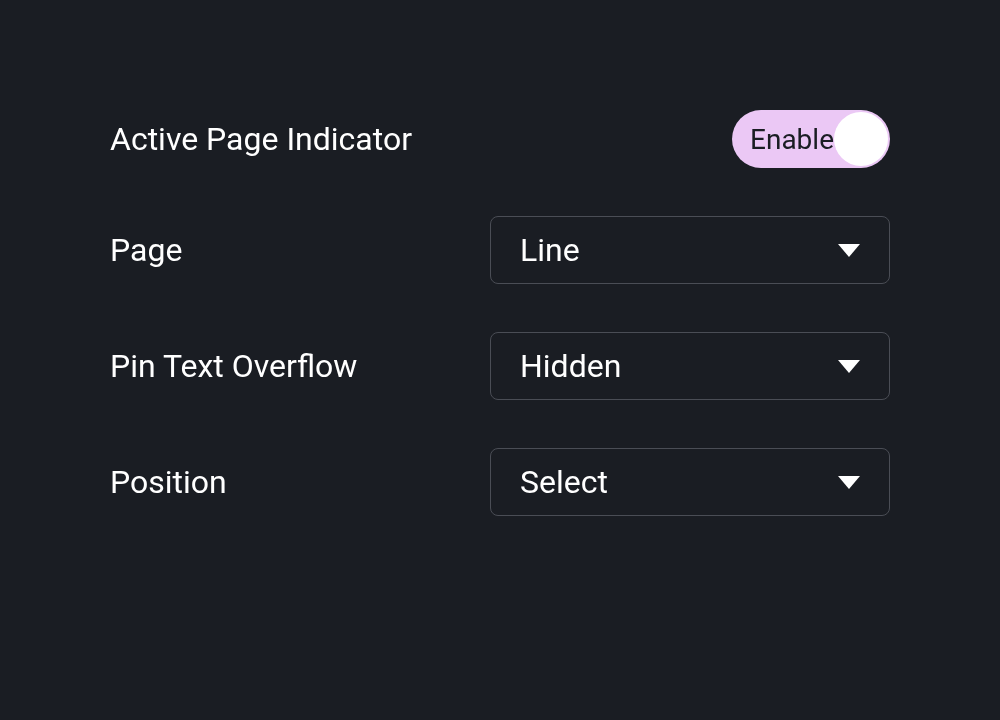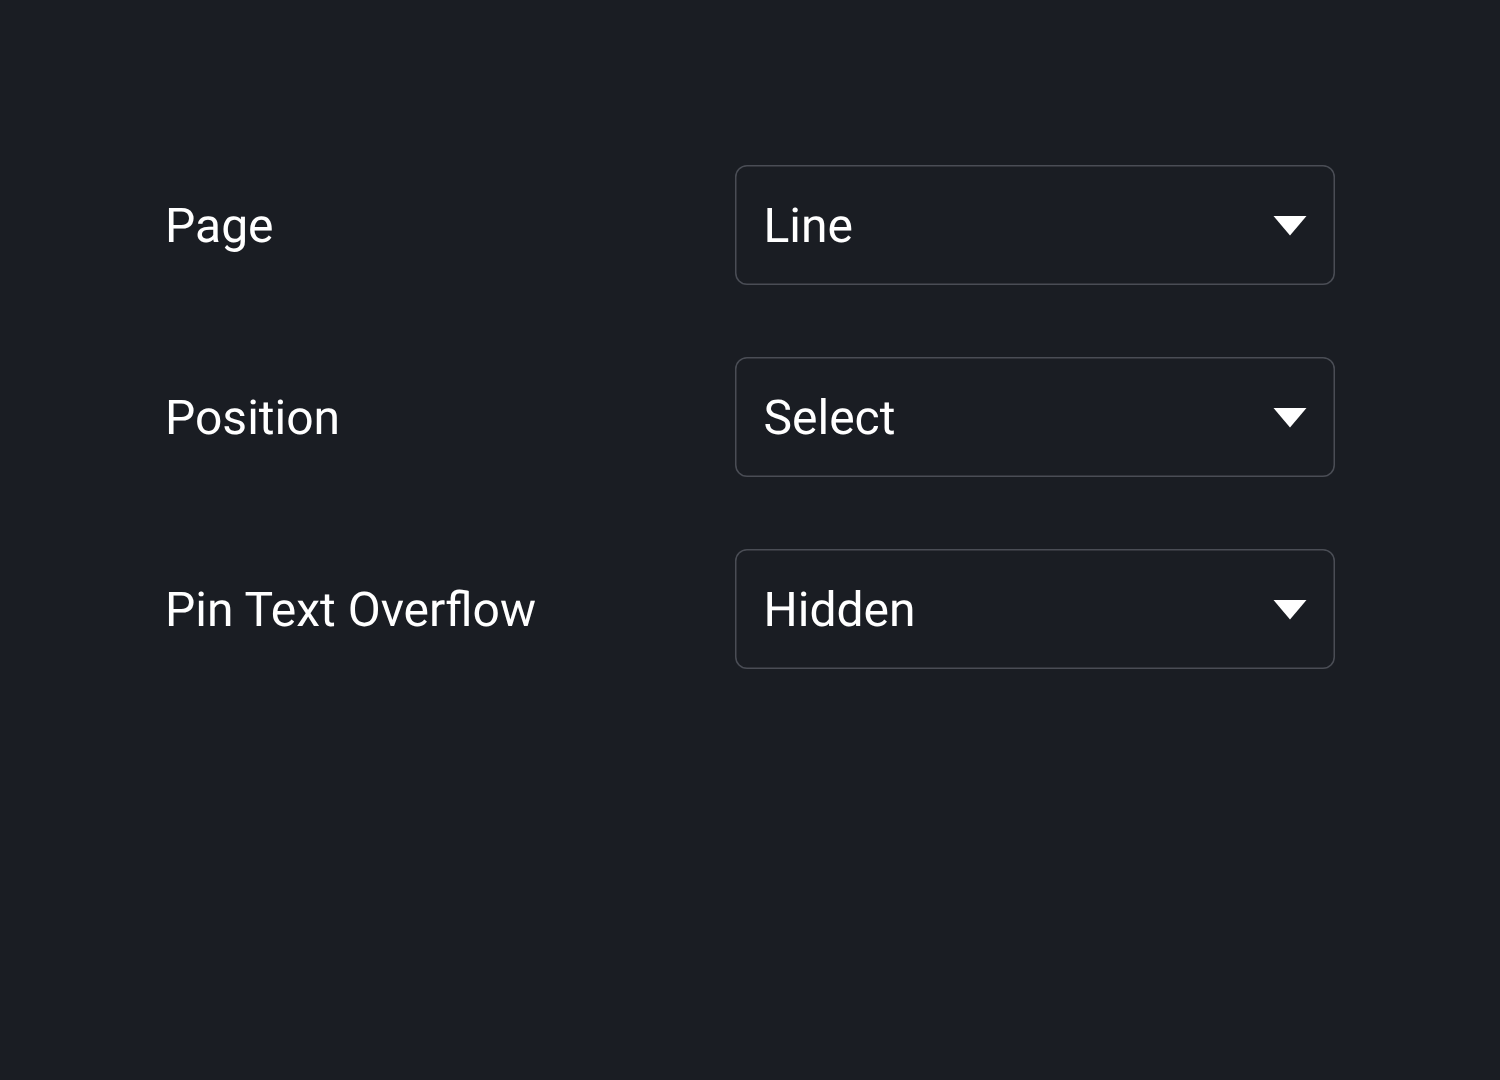--- a/index.html
+++ b/index.html
@@ -61,28 +61,28 @@
       right: 2px;
       width: 54px;
       height: 54px;
       background: #ffffff;
       border-radius: 50%;
     }
     
     
     .select-field {
       width: 400px;
-      height: 80px;
+      height: 68px;
       background: transparent;
       border: 1px solid #4a4d55;
       border-radius: 8px;
       display: flex;
       align-items: center;
       justify-content: space-between;
-      padding: 0 18px;
+      padding: 0 29px;
       cursor: pointer;
     }
     
     .select-value {
       color: #ffffff;
       font-size: 32px;
       font-weight: 400;
     }
     
     .chevron-icon {
@@ -91,38 +91,45 @@
       border-left: 11px solid transparent;
       border-right: 11px solid transparent;
       border-top: 13px solid #ffffff;
     }
   </style>
 </head>
 <body>
 
 <div class="settings-panel">
 
+  <div class="setting-row">
+    <span class="setting-label">Active Page Indicator</span>
+    <div class="toggle">
+      <span class="toggle-label">Enable</span>
+      <div class="toggle-knob"></div>
+    </div>
+  </div>
 
   <div class="setting-row">
     <span class="setting-label">Page</span>
     <div class="select-field">
       <span class="select-value">Line</span>
+      <span class="chevron-icon"></span>
+    </div>
+  </div>
+
+  <div class="setting-row">
+    <span class="setting-label">Pin Text Overflow</span>
+    <div class="select-field">
+      <span class="select-value">Hidden</span>
       <span class="chevron-icon"></span>
     </div>
   </div>
 
   <div class="setting-row">
     <span class="setting-label">Position</span>
     <div class="select-field">
       <span class="select-value">Select</span>
       <span class="chevron-icon"></span>
     </div>
   </div>
 
-  <div class="setting-row">
-    <span class="setting-label">Pin Text Overflow</span>
-    <div class="select-field">
-      <span class="select-value">Hidden</span>
-      <span class="chevron-icon"></span>
-    </div>
-  </div>
-
 </div>
 
 </body></html>

